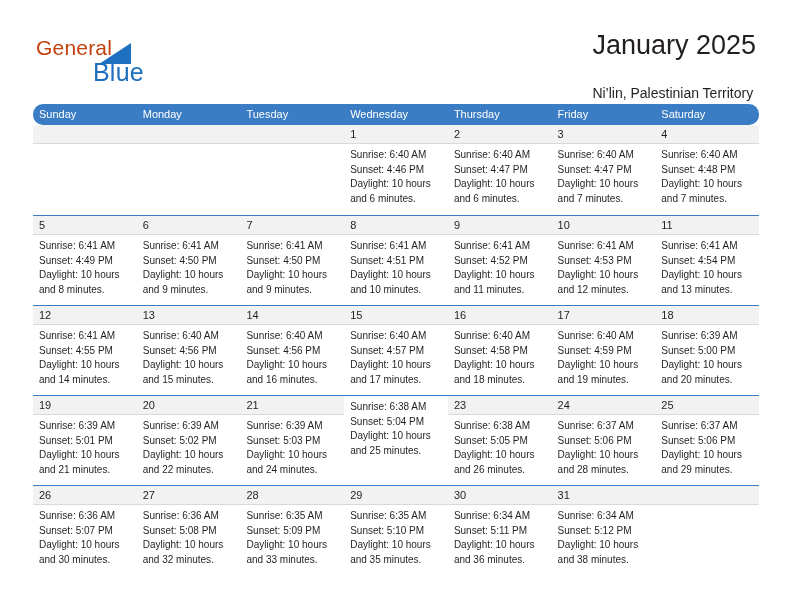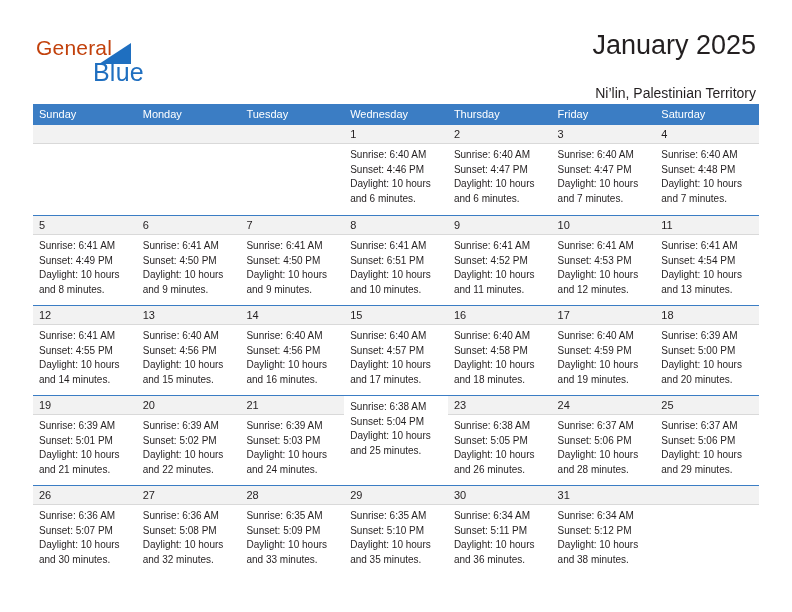--- a/index.html
+++ b/index.html
@@ -59,21 +59,20 @@
     left: 63px;
     top: 7px;
     width: 32px;
     height: 21px;
   }
 
   .title-block {
     position: absolute;
     right: 36px;
     top: 28px;
-    text-align: right;
   }
   .cal-title {
     font-size: 27px;
     color: #231f20;
     line-height: 34px;
     white-space: nowrap;
   }
   .cal-subtitle {
     font-size: 14px;
     color: #231f20;
@@ -87,20 +86,21 @@
     position: absolute;
     left: 33px;
     top: 104px;
     width: 726px;
   }
   .weekday-row {
     display: flex;
     width: 726px;
     height: 21px;
     background: #3b7dc4;
+    border-radius: 10px;
   }
   .weekday {
     flex: 1 1 0;
     color: #ffffff;
     font-size: 11px;
     line-height: 21px;
     padding-left: 6px;
     box-sizing: border-box;
     white-space: nowrap;
   }
@@ -282,21 +282,21 @@
               <div class="day-line">Daylight: 10 hours</div>
               <div class="day-line">and 9 minutes.</div>
             </div>
           </div>
           <div class="day-cell filled">
             <div class="day-num-band">
               <div class="day-num">8</div>
             </div>
             <div class="day-body">
               <div class="day-line">Sunrise: 6:41 AM</div>
-              <div class="day-line">Sunset: 6:51 PM</div>
+              <div class="day-line">Sunset: 4:51 PM</div>
               <div class="day-line">Daylight: 10 hours</div>
               <div class="day-line">and 10 minutes.</div>
             </div>
           </div>
           <div class="day-cell filled">
             <div class="day-num-band">
               <div class="day-num">9</div>
             </div>
             <div class="day-body">
               <div class="day-line">Sunrise: 6:41 AM</div>

